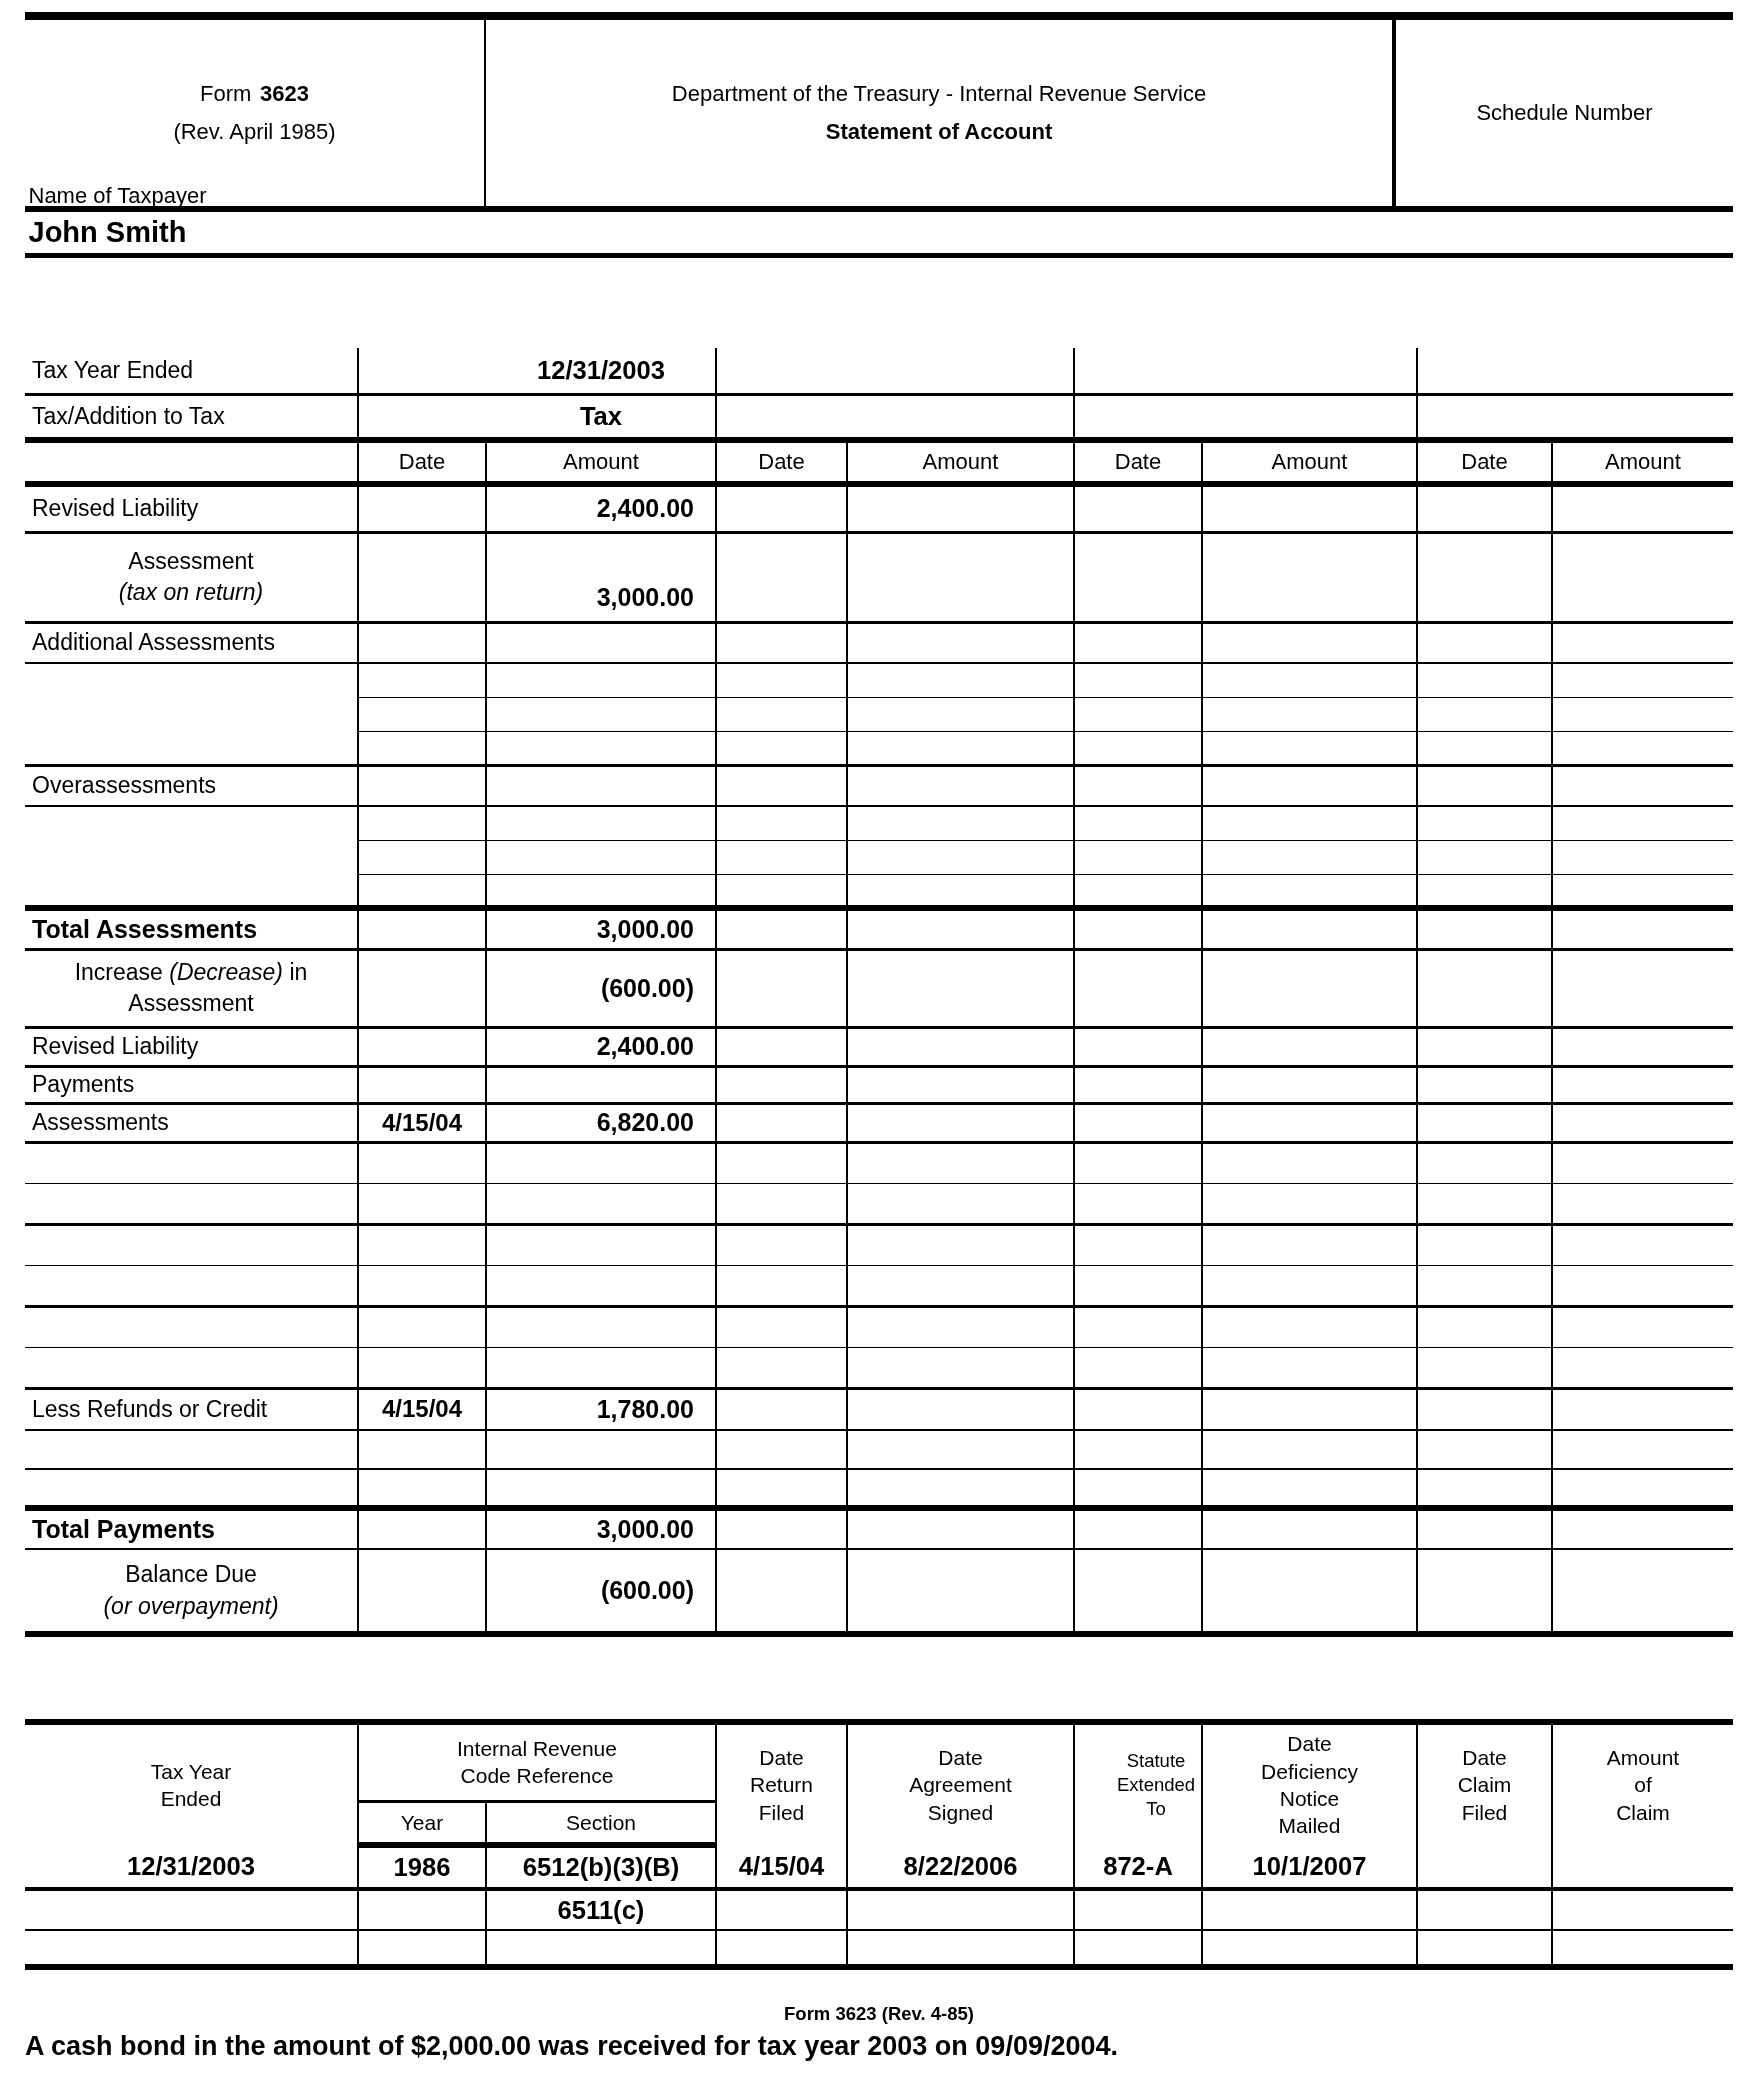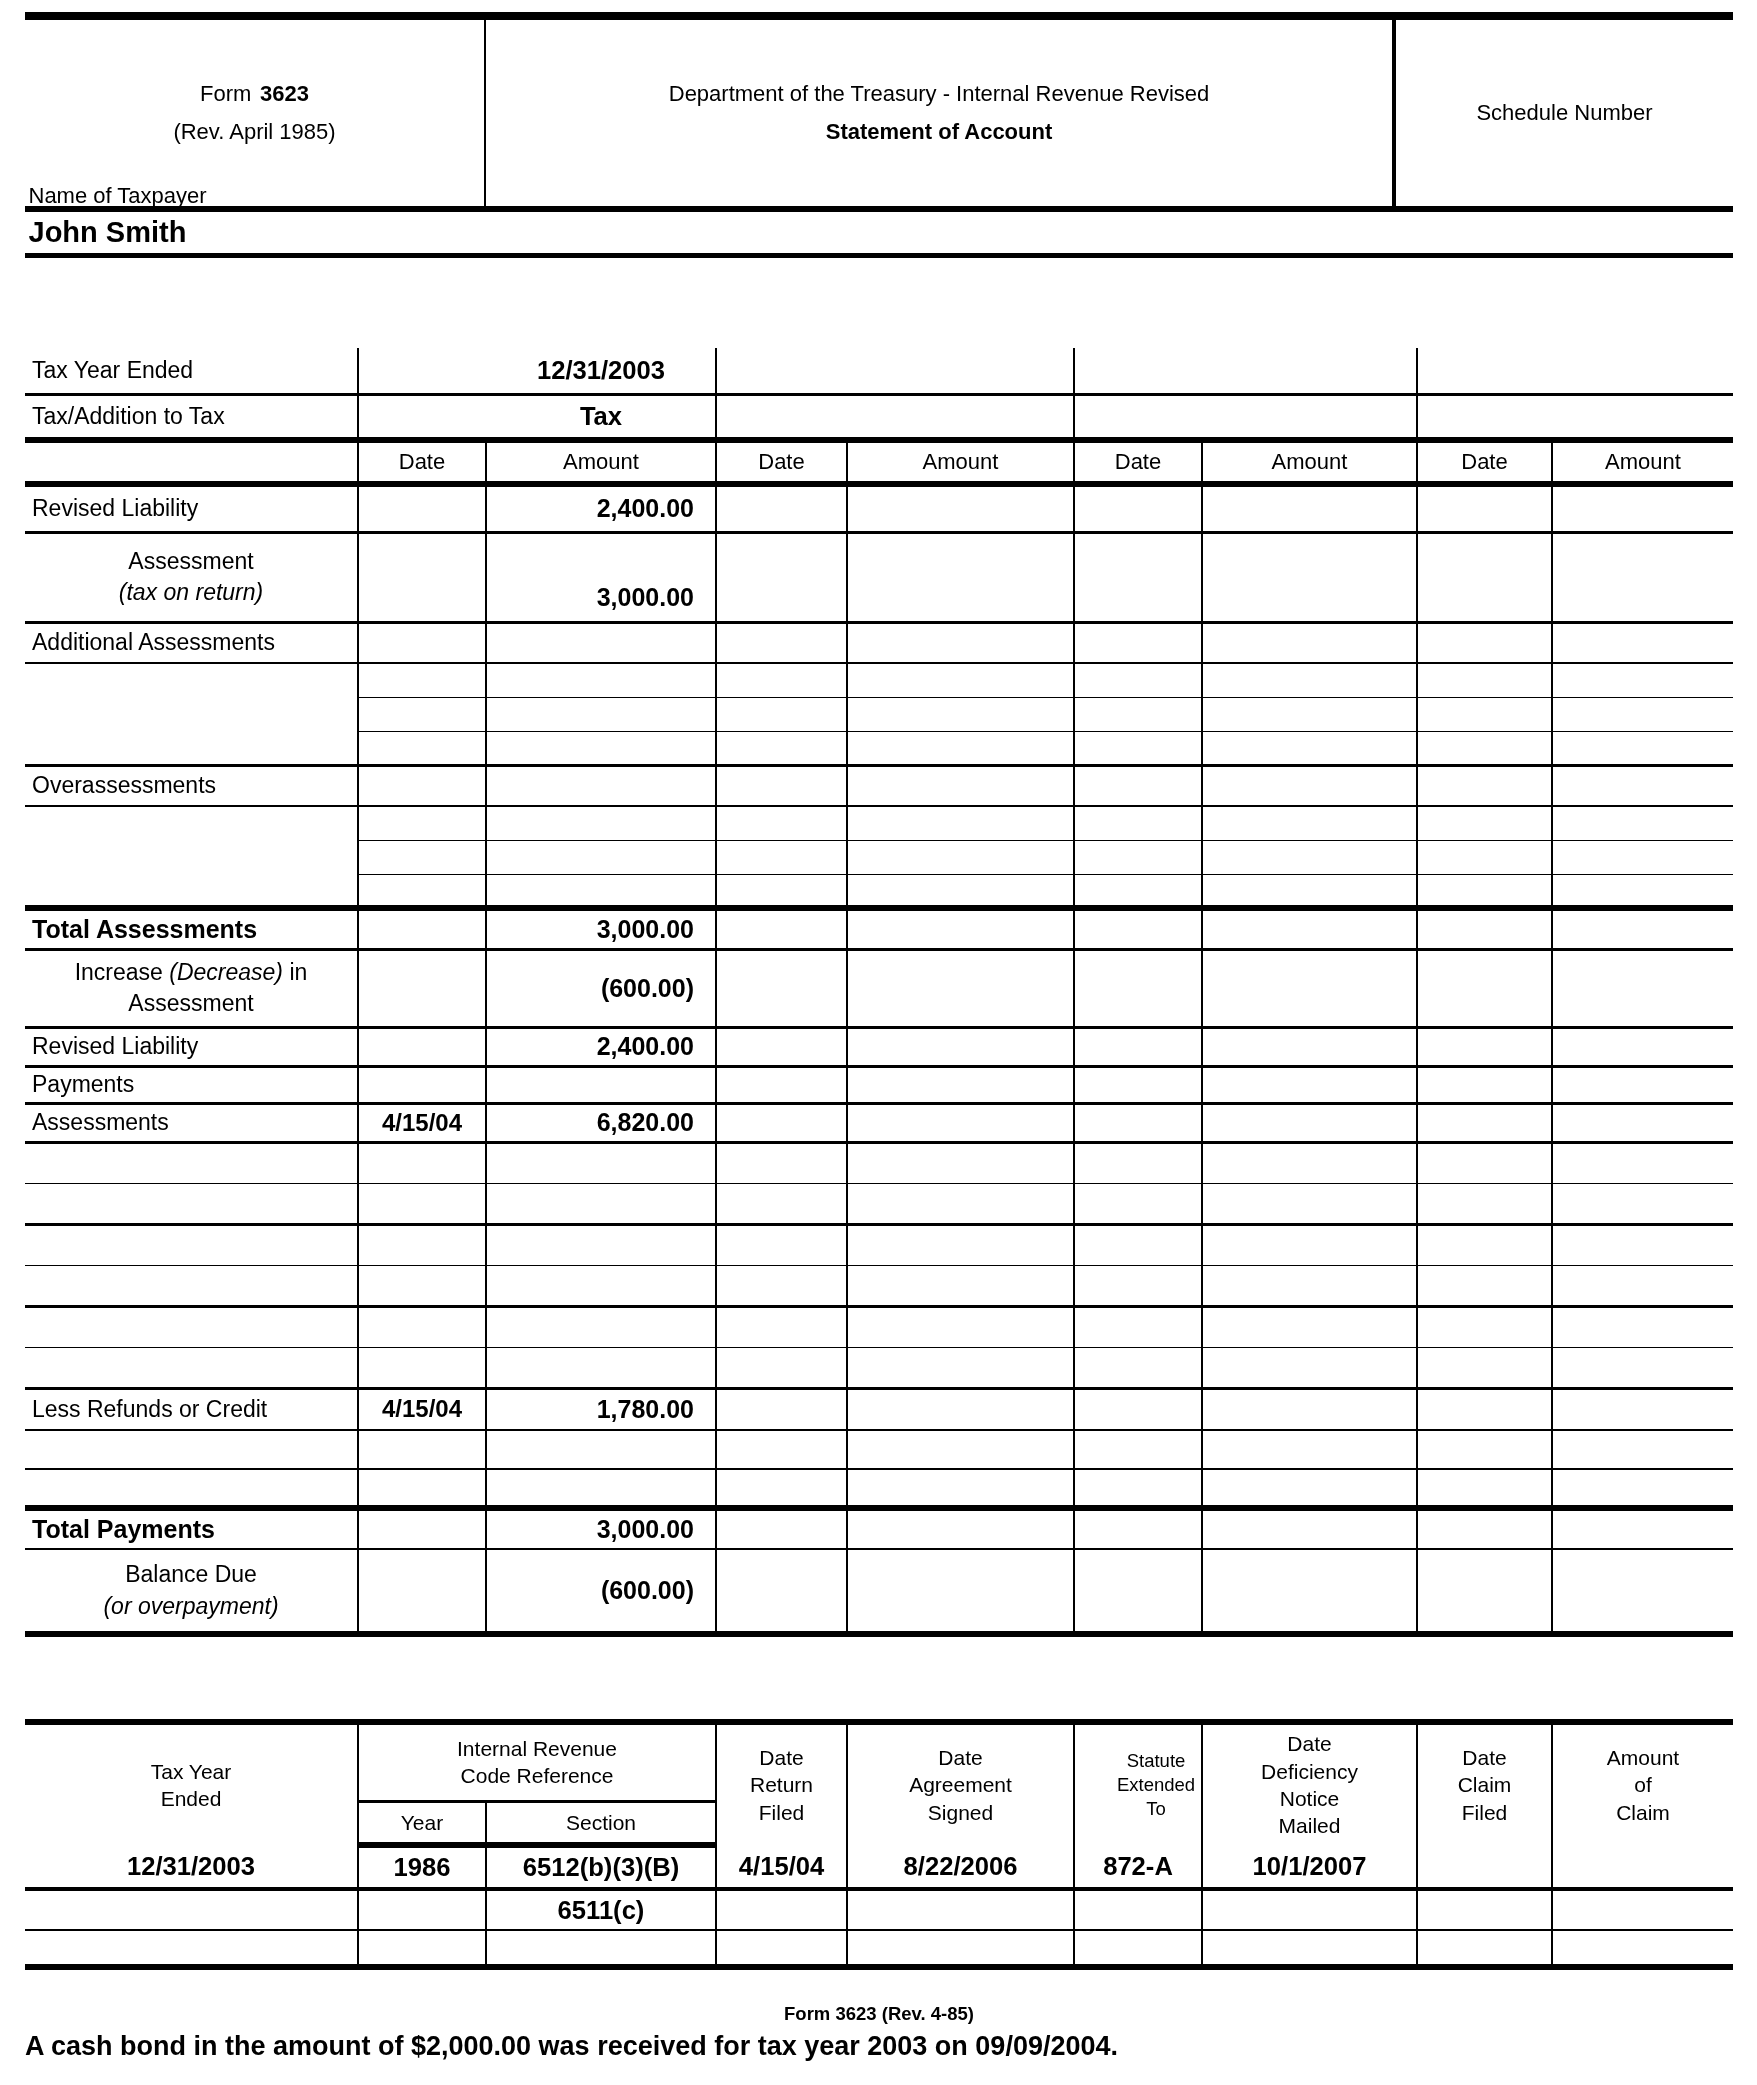--- a/index.html
+++ b/index.html
@@ -81,21 +81,21 @@
   <div id="top-rule" class="abs"></div>
 
   <div id="header-box" class="abs">
     <div id="hb-left" class="hcell">
       <div class="h-line formline">
         <span>Form</span><span class="num">3623</span>
       </div>
       <div class="h-line">(Rev. April 1985)</div>
     </div>
     <div id="hb-center" class="hcell">
-      <div class="h-line">Department of the Treasury - Internal Revenue Revised</div>
+      <div class="h-line">Department of the Treasury - Internal Revenue Service</div>
       <div class="h-line bold">Statement of Account</div>
     </div>
     <div id="hb-right" class="hcell">
       <div class="h-line">Schedule Number</div>
     </div>
   </div>
 
   <div id="name-band" class="abs">
     <div id="name-label">Name of Taxpayer</div>
     <div id="name-value">John Smith</div>

